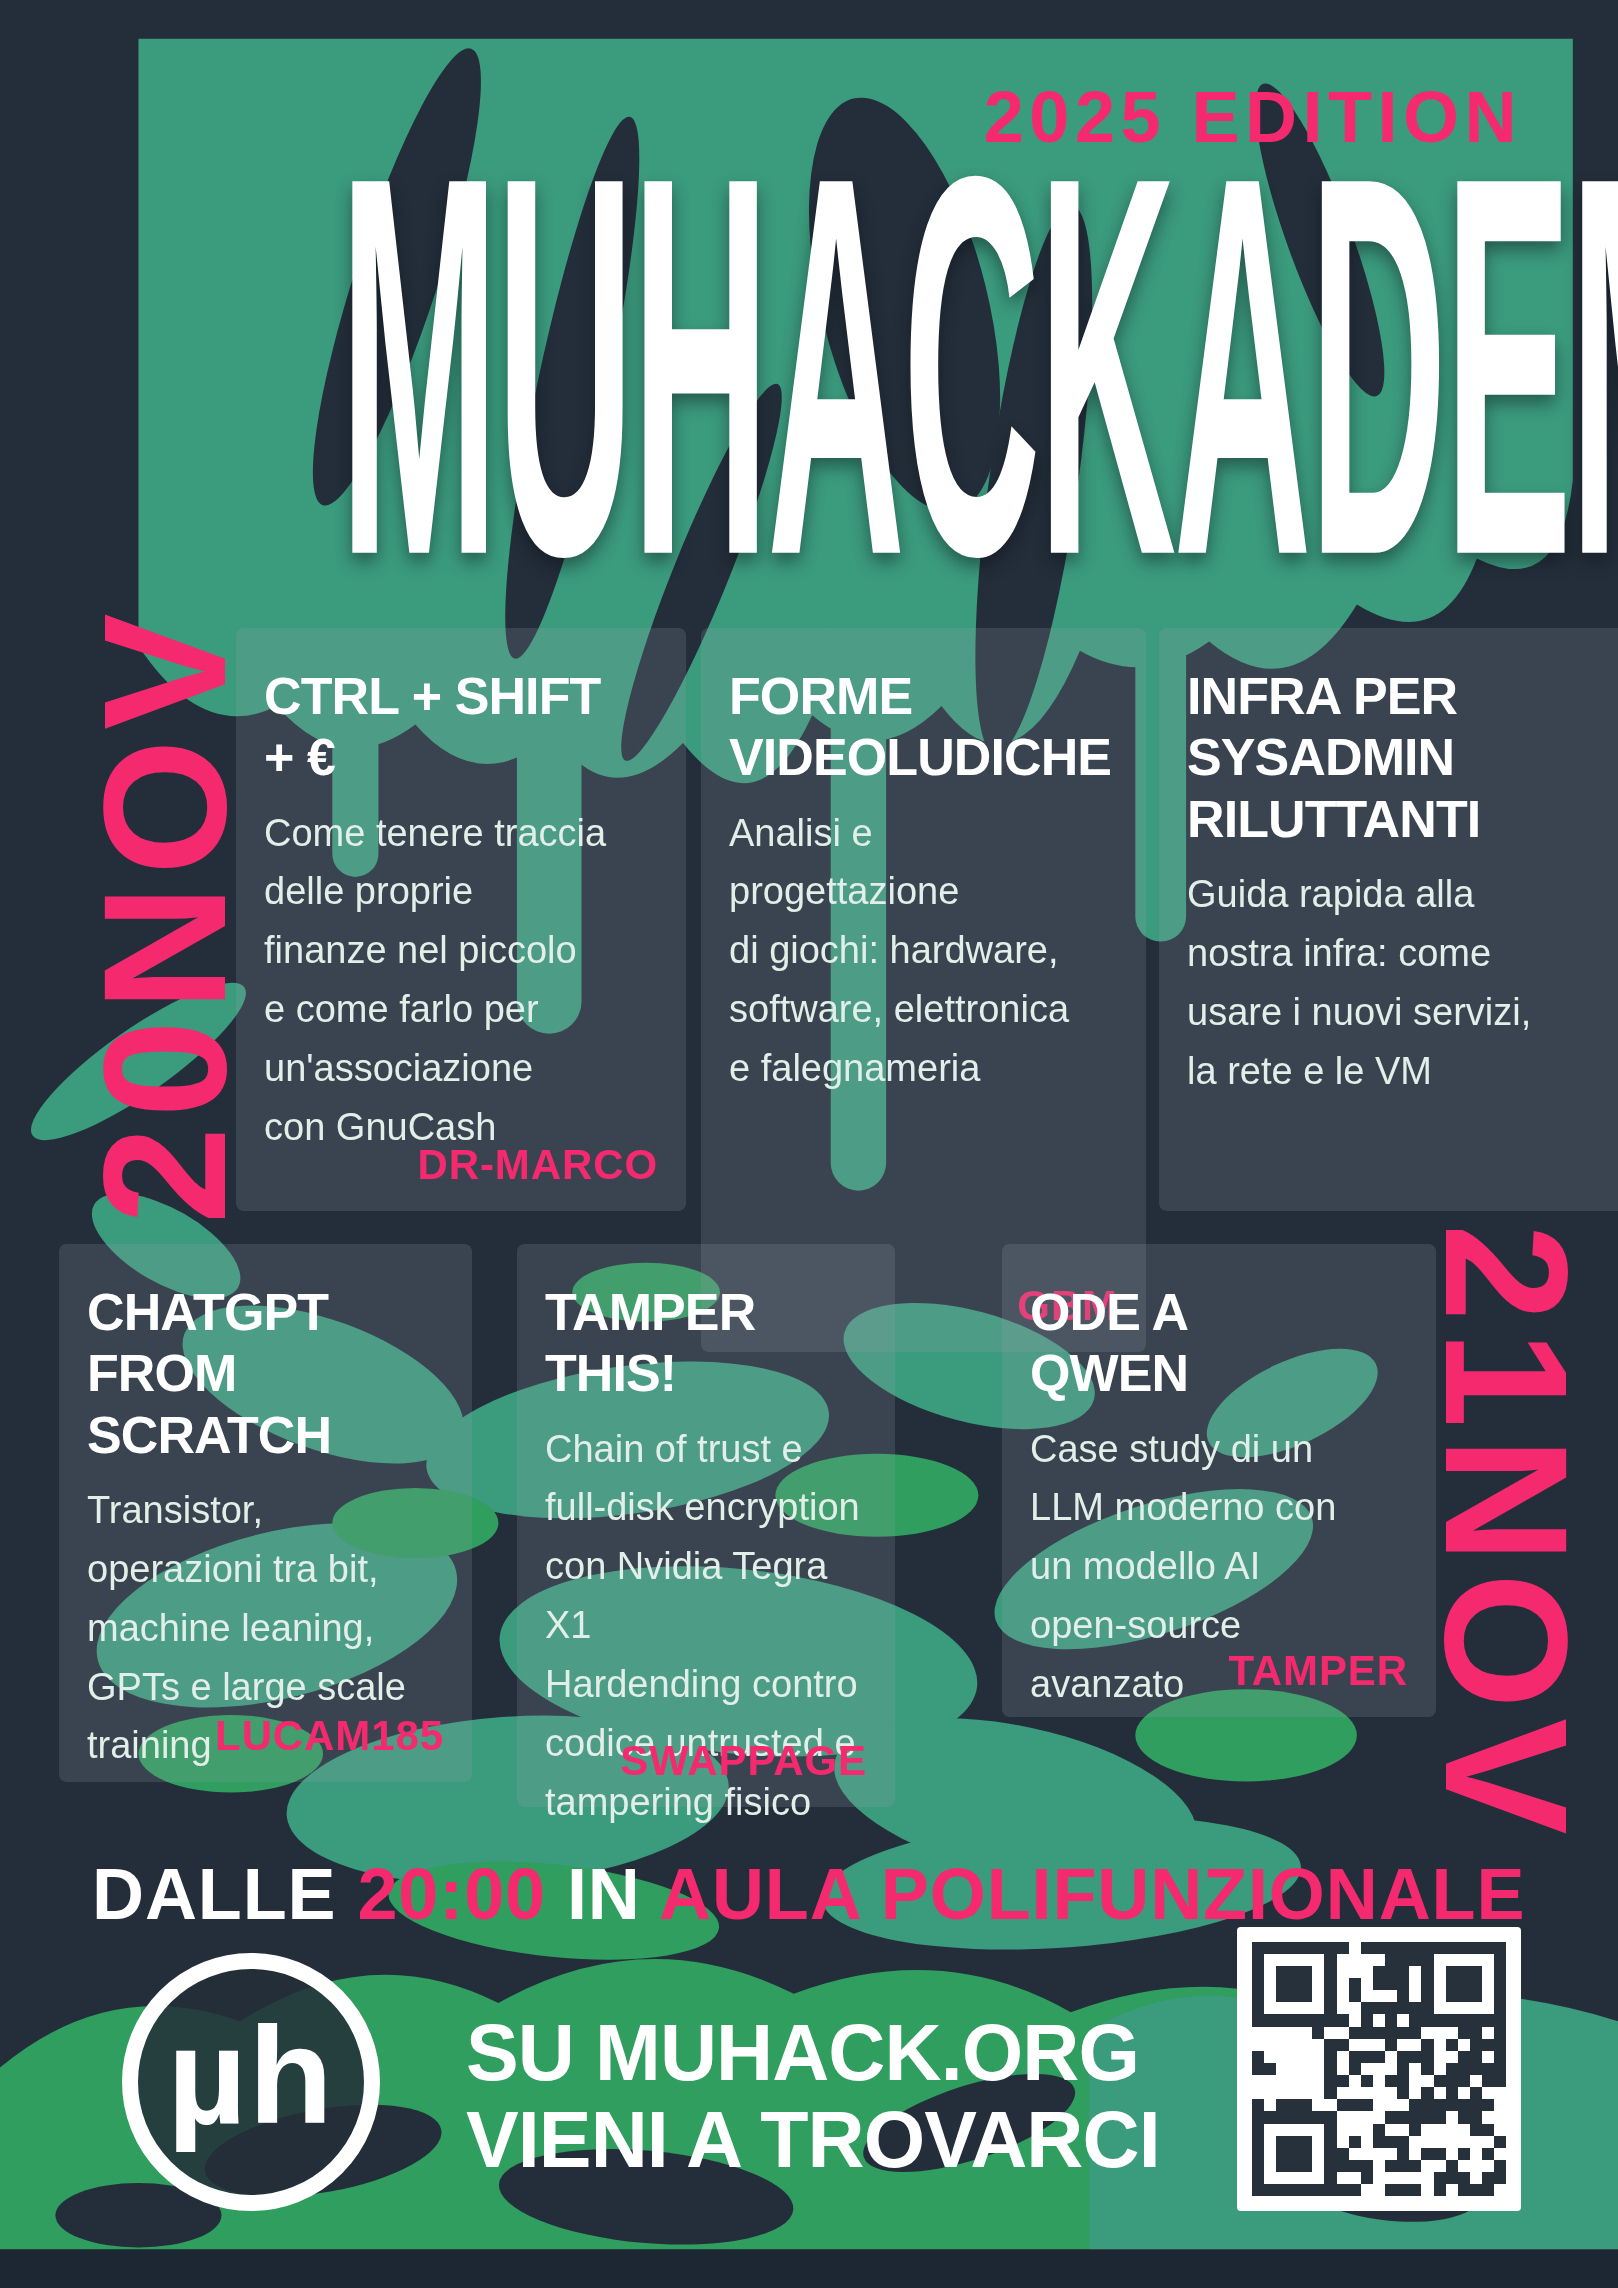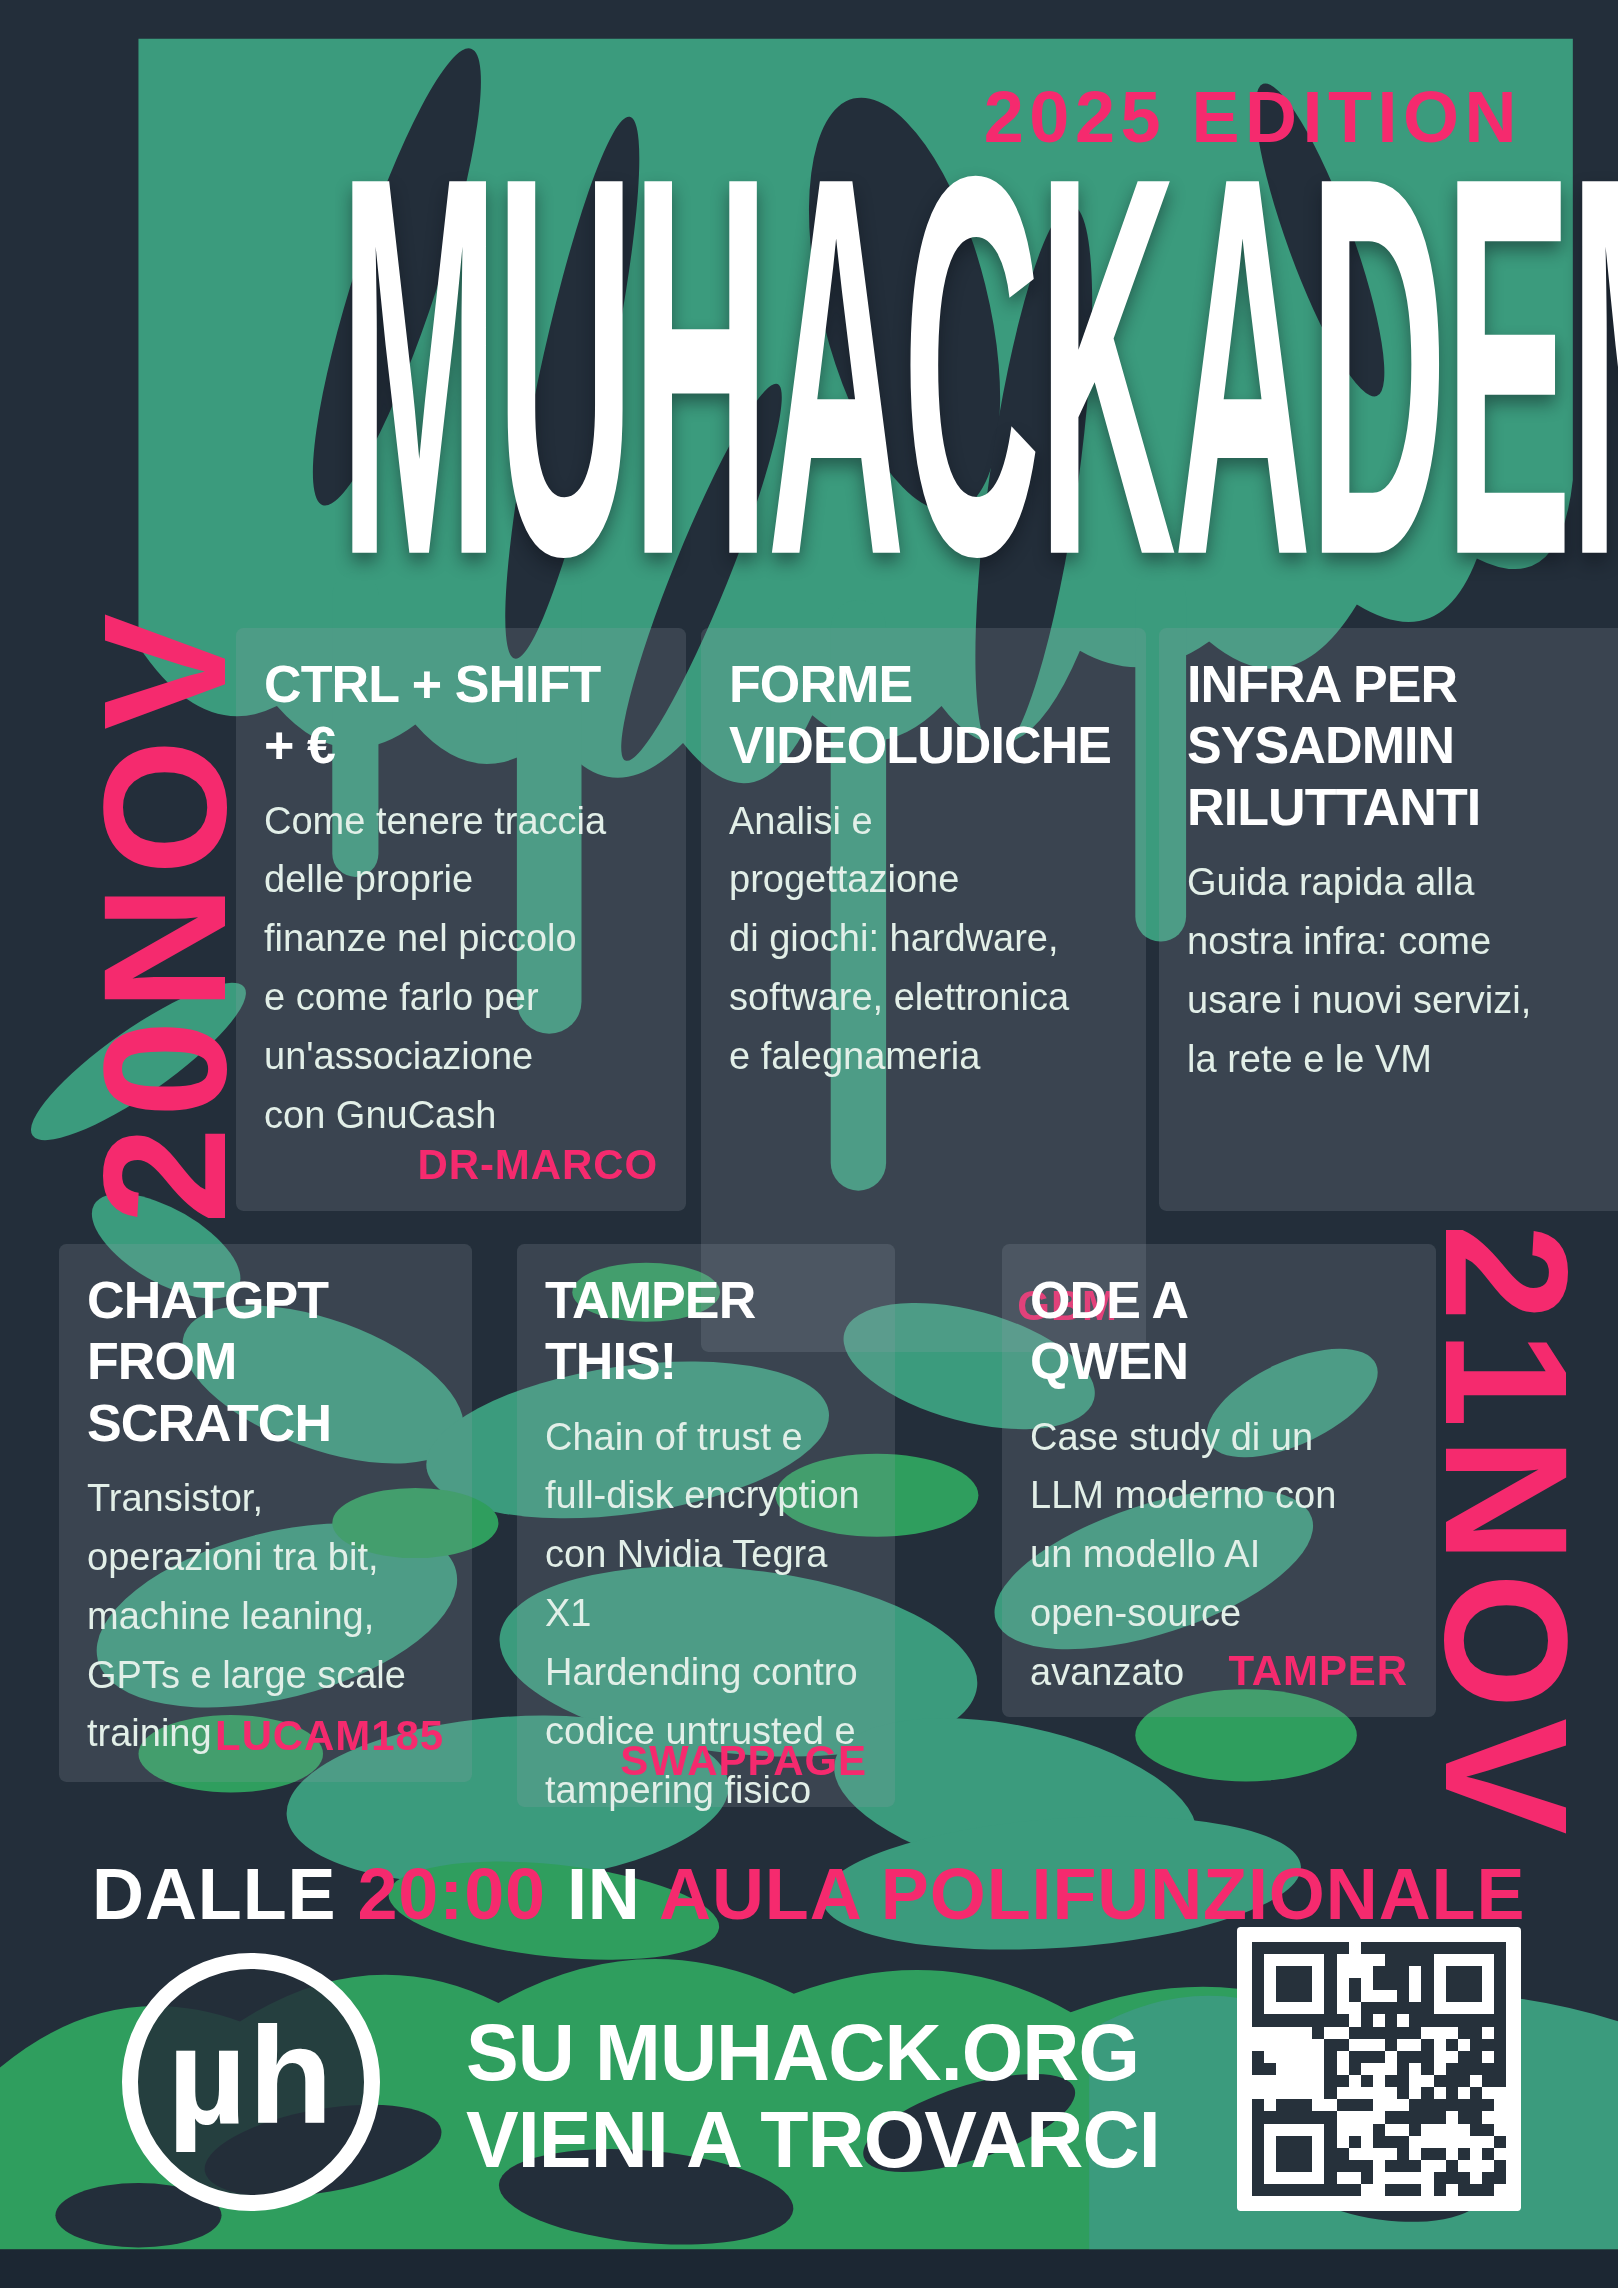--- a/index.html
+++ b/index.html
@@ -72,21 +72,21 @@
     top: 1534px;
     left: 1506px;
     transform: translate(-50%, -50%) rotate(90deg);
   }
 
   
   .card {
     position: absolute;
     background: rgba(148,158,168,0.20);
     border-radius: 7.4px;
-    padding: 26px 28px;
+    padding: 38px 28px;
     z-index: 2;
   }
   .card-1 { left: 236px;  top: 628px;  width: 450px; height: 583px; }
   .card-2 { left: 701px;  top: 628px;  width: 445px; height: 724px; }
   .card-3 { left: 1159px; top: 628px;  width: 484px; height: 583px; }
   .card-4 { left: 59px;   top: 1244px; width: 413px; height: 538px; }
   .card-5 { left: 517px;  top: 1244px; width: 378px; height: 563px; }
   .card-6 { left: 1002px; top: 1244px; width: 434px; height: 473px; }
 
   .card h2 {

